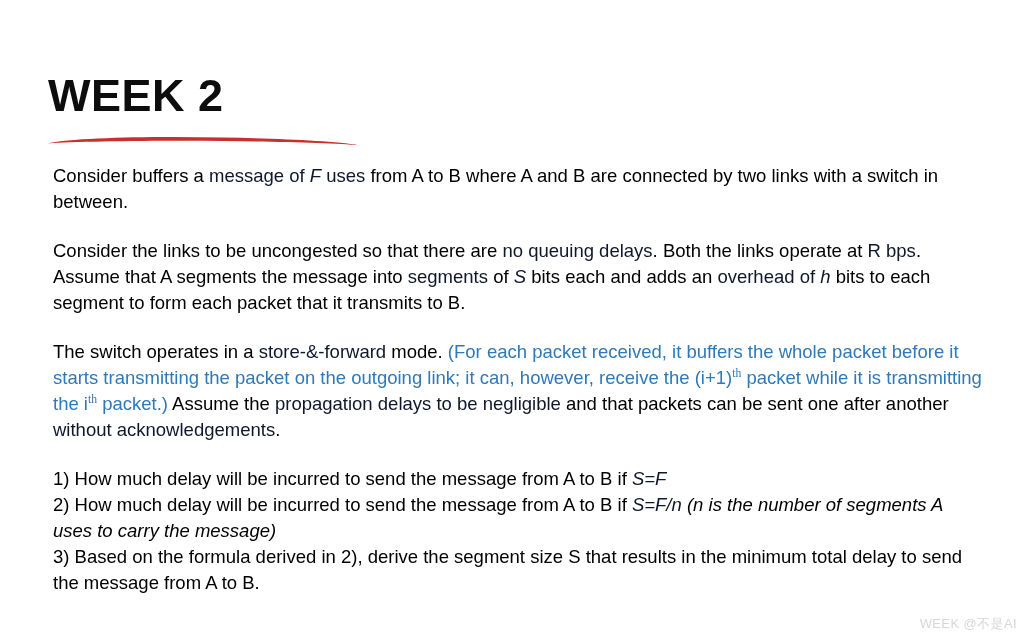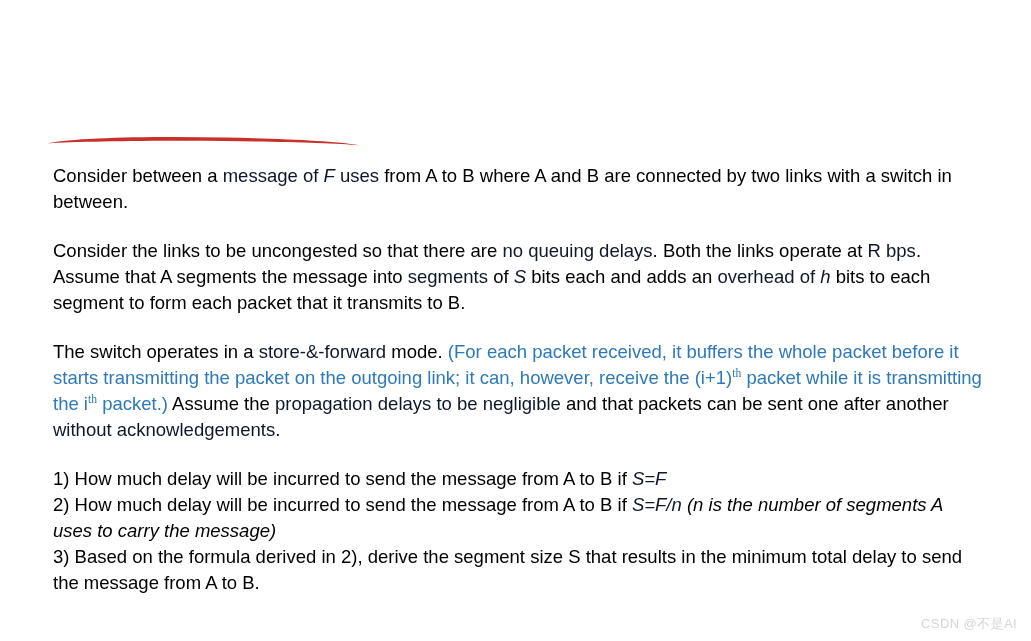--- a/index.html
+++ b/index.html
@@ -86,28 +86,29 @@
     letter-spacing: 0.4px;
     white-space: nowrap;
     user-select: none;
   }
 </style>
 </head>
 <body>
 
 <div class="slide">
 
+  <div class="title">WEEK 2</div>
 
   <svg class="underline-stroke" viewBox="0 0 320 26" preserveAspectRatio="none" aria-hidden="true">
     <path id="stroke-path" d="M4,13.5 C30,7.5 110,6.2 180,7.6 C240,8.8 290,11.0 315,15.2
              C292,13.0 240,11.6 180,11.0 C112,10.4 32,11.4 4,13.5 Z" fill="#c9302c"></path>
   </svg>
 
   <div class="body-text">
-    <p class="para"><span>Consider between a </span><span class="r">message of </span><span class="r i">F</span><span class="r"> uses</span><span> from A to B where A and B are connected by two links with a switch in between.</span></p>
+    <p class="para"><span>Consider buffers a </span><span class="r">message of </span><span class="r i">F</span><span class="r"> uses</span><span> from A to B where A and B are connected by two links with a switch in between.</span></p>
     <p class="para"><span>Consider the links to be uncongested so that there are </span><span class="r">no queuing delays</span><span>. Both the links operate at </span><span class="r">R bps</span><span>. Assume that A segments the message into </span><span class="r">segments</span><span> of </span><span class="r i">S</span><span> bits each and adds an </span><span class="r">overhead of </span><span class="r i">h</span><span> bits to each segment to form each packet that it transmits to B.</span></p>
     <p class="para"><span>The switch operates in a </span><span class="r">store-&amp;-forward</span><span> mode. </span><span class="b">(For each packet received, it buffers the whole packet before it starts transmitting the packet on the outgoing link; it can, however, receive the (i+1)</span><sup class="b">th</sup><span class="b"> packet while it is transmitting the i</span><sup class="b">th</sup><span class="b"> packet.)</span><span> Assume the </span><span class="r">propagation delays to be negligible</span><span> and that packets can be sent one after another </span><span class="r">without acknowledgements</span><span>.</span></p>
     <p class="para tight"><span>1) How much delay will be incurred to send the message from A to B if </span><span class="r i">S=F</span><br><span>2) How much delay will be incurred to send the message from A to B if </span><span class="r i">S=F/n</span><span class="i"> (n is the number of segments A uses to carry the message)</span><br><span>3) Based on the formula derived in 2), derive the segment size S that results in the minimum total delay to send the message from A to B.</span></p>
   </div>
 
-  <div class="watermark">CSDN @不是AI</div>
+  <div class="watermark">WEEK @不是AI</div>
 
 </div>
 
 </body></html>

